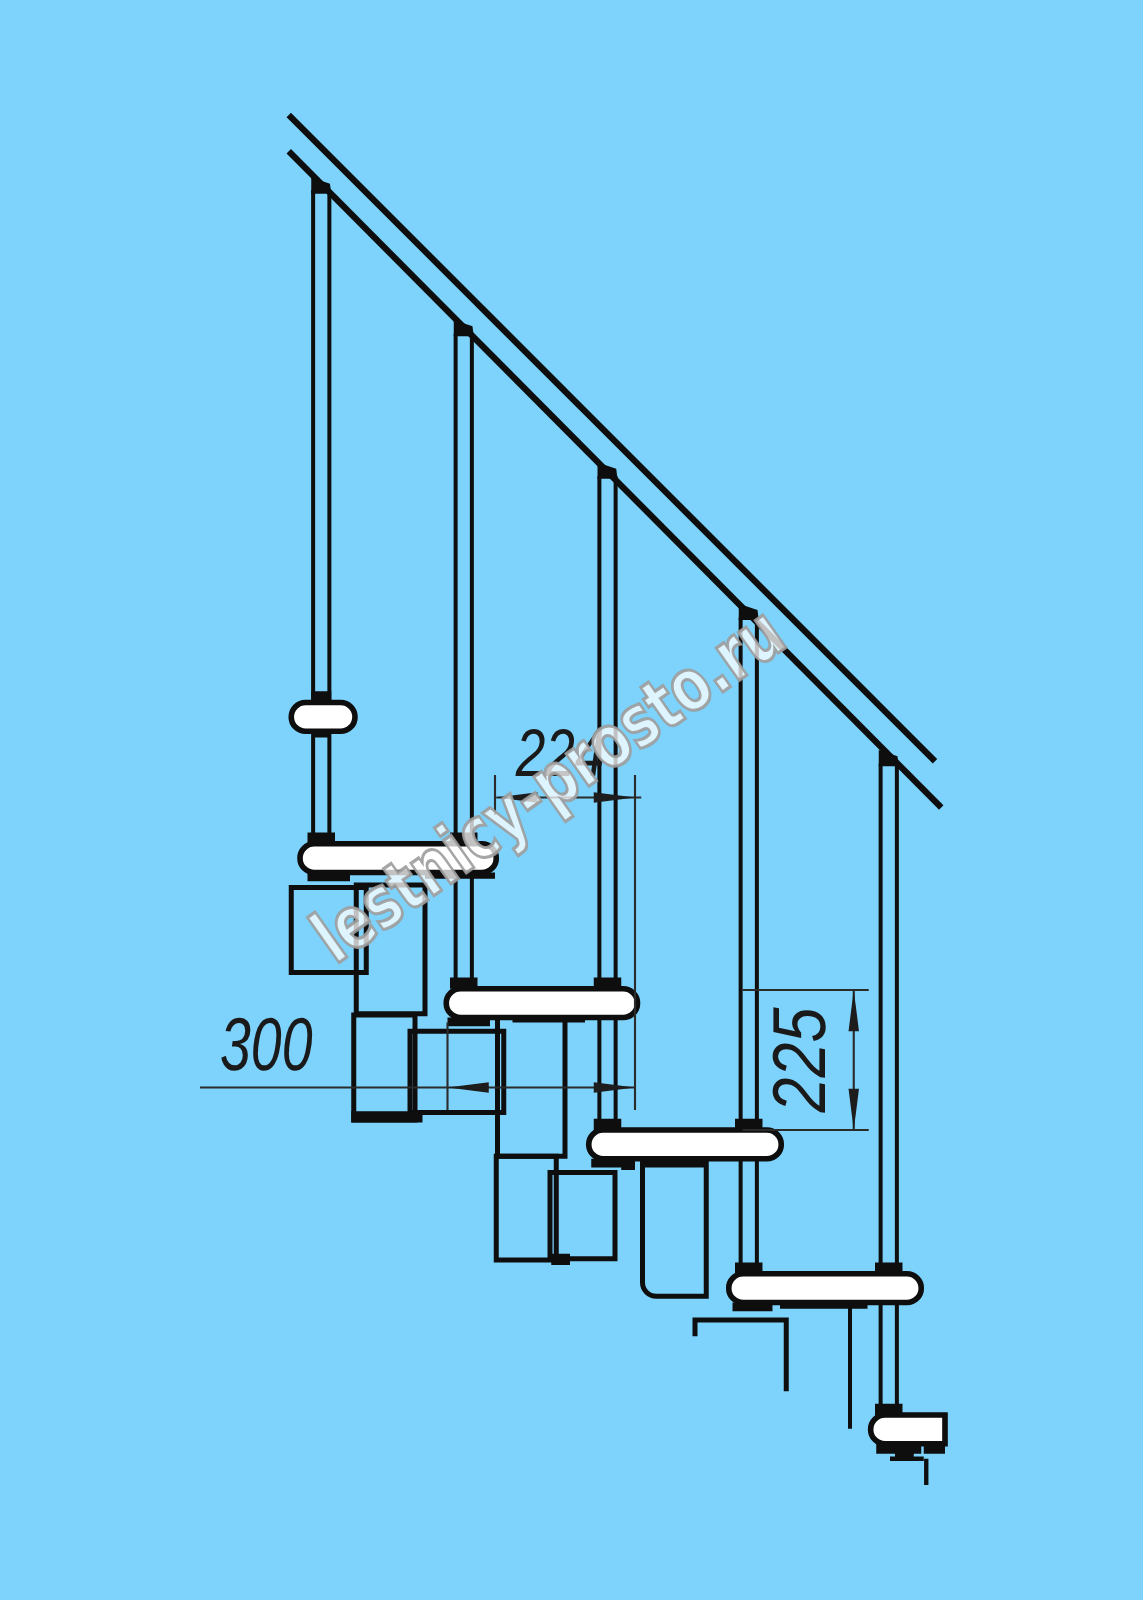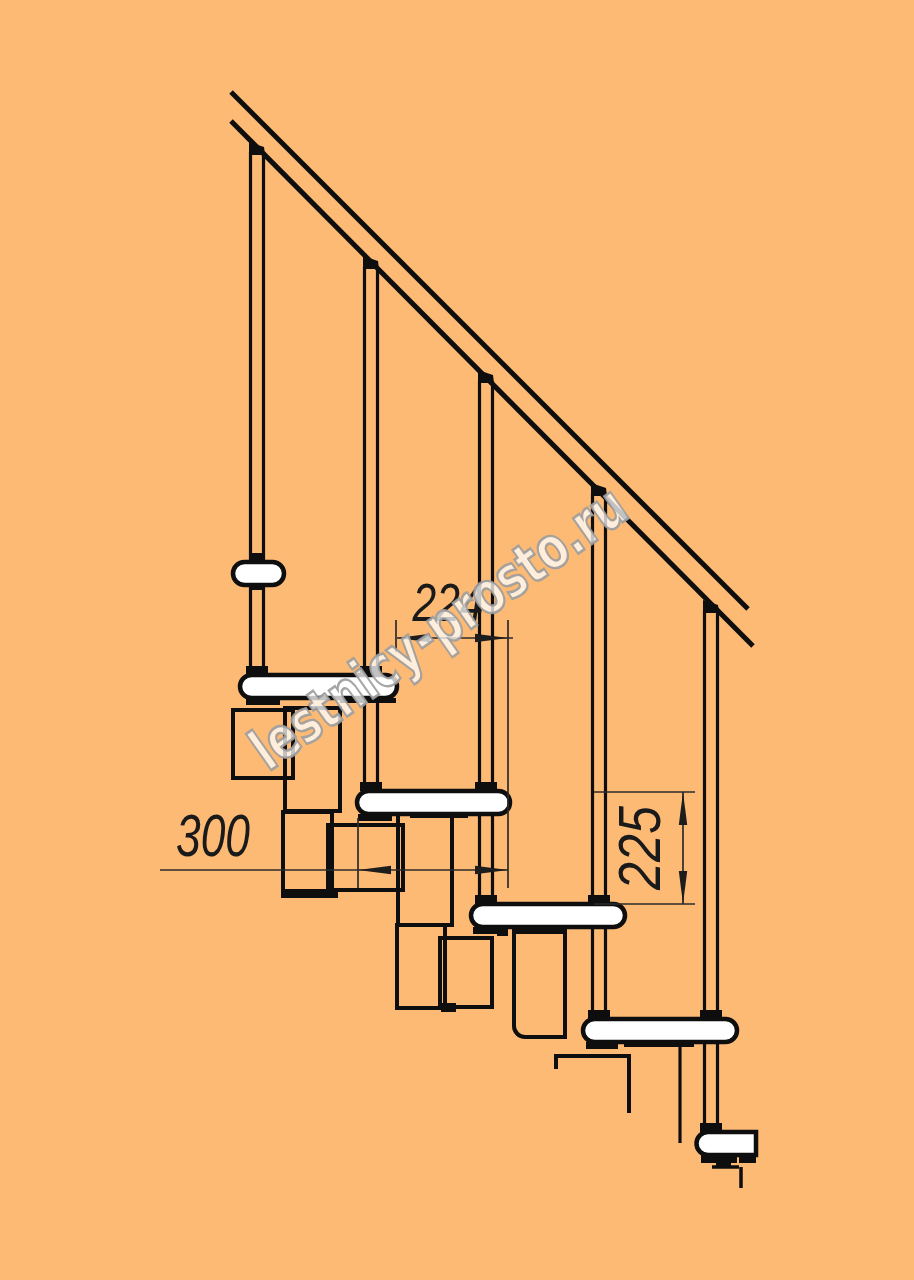--- a/index.html
+++ b/index.html
@@ -1,16 +1,16 @@
 <!DOCTYPE html>
 <html><head>
 <meta charset="utf-8">
 <style>
   html,body{margin:0;padding:0;background:#ffffff;}
-  .stage{position:relative;width:914px;height:1280px;background:#fdba74;overflow:hidden;
+  .stage{position:relative;width:914px;height:1280px;background:#7dd3fc;overflow:hidden;
          font-family:"Liberation Sans",sans-serif;}
   svg{position:absolute;left:0;top:0;}
   
   .rail    {stroke:#0e0e0e;stroke-width:5;fill:none;}
   .tube    {stroke:#0e0e0e;stroke-width:3.2;fill:none;}
   .tread   {stroke:#0e0e0e;stroke-width:4.5;fill:#ffffff;}
   .module  {stroke:#0e0e0e;stroke-width:4;fill:none;}
   .blk     {fill:#0e0e0e;stroke:none;}
   .blkline {stroke:#0e0e0e;stroke-width:3.5;fill:none;}
   .dimline {stroke:#2b2b2b;stroke-width:1.7;fill:none;}

